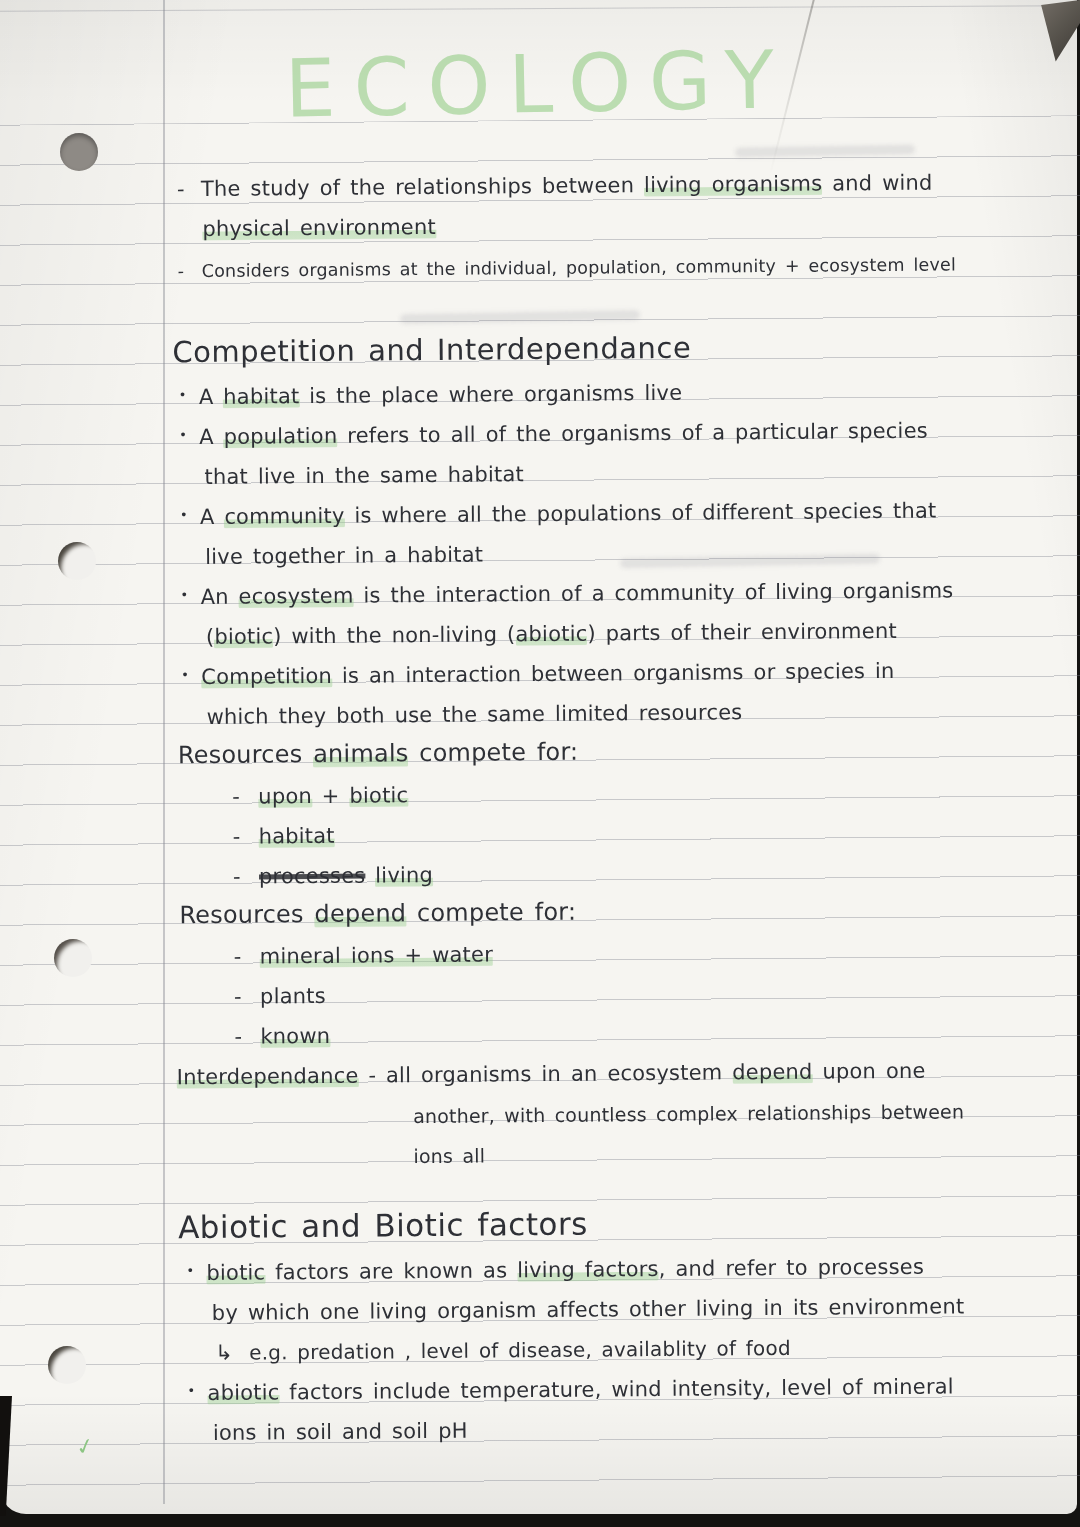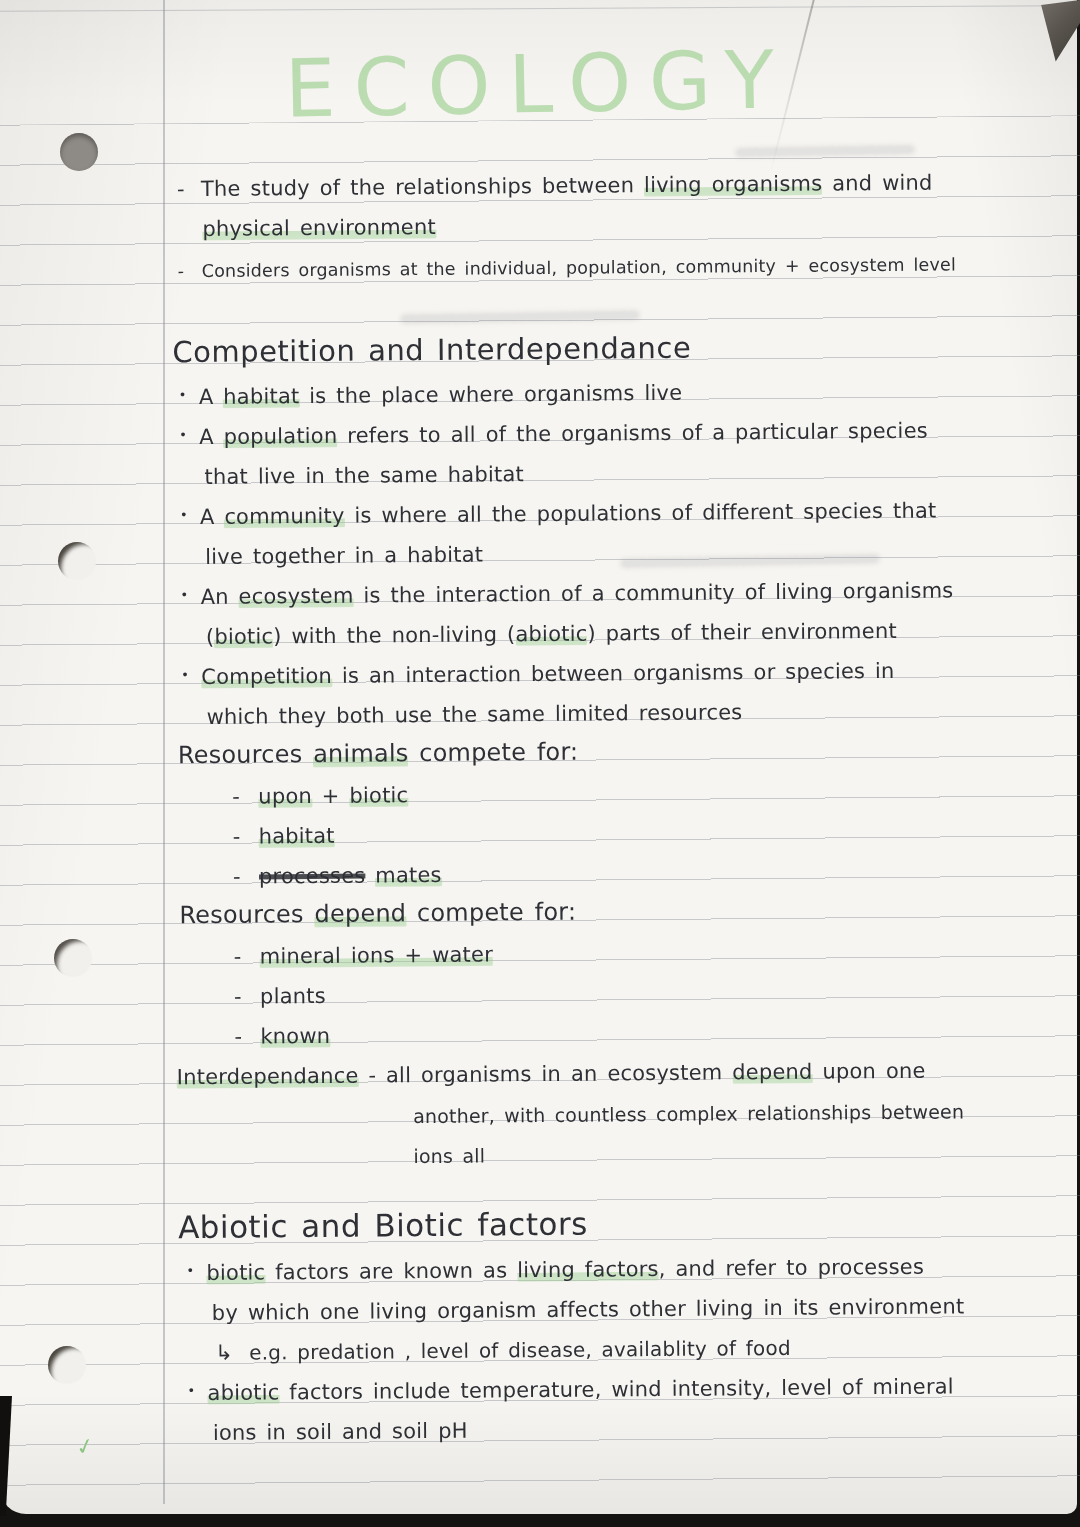--- a/index.html
+++ b/index.html
@@ -188,21 +188,21 @@
       <div class="line sub-item">
         <span class="marker">-</span>
         <span class="txt"><span class="hl">upon</span><span> + </span><span class="hl">biotic</span></span>
       </div>
       <div class="line sub-item">
         <span class="marker">-</span>
         <span class="txt"><span class="hl">habitat</span></span>
       </div>
       <div class="line sub-item">
         <span class="marker">-</span>
-        <span class="txt"><span class="strike">processes</span><span> </span><span class="hl">mates</span></span>
+        <span class="txt"><span class="strike">processes</span><span> </span><span class="hl">living</span></span>
       </div>
       <div class="line label">
         <span class="txt"><span>Resources </span><span class="hl">depend</span><span> compete for:</span></span>
       </div>
       <div class="line sub-item">
         <span class="marker">-</span>
         <span class="txt"><span class="hl">mineral ions + water</span></span>
       </div>
       <div class="line sub-item">
         <span class="marker">-</span>

